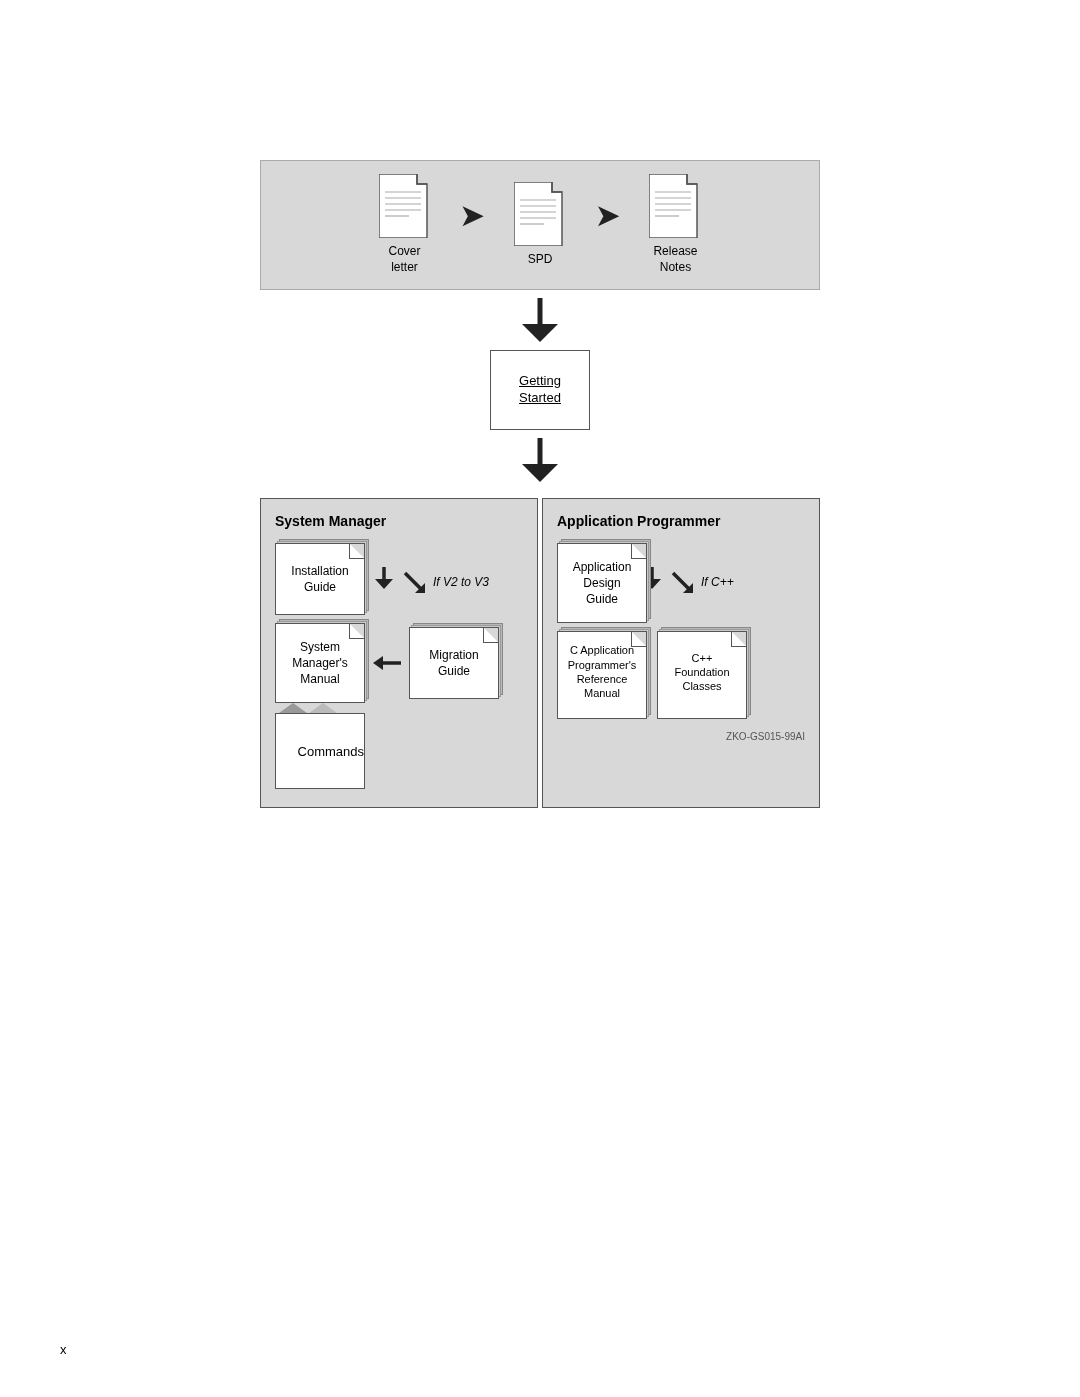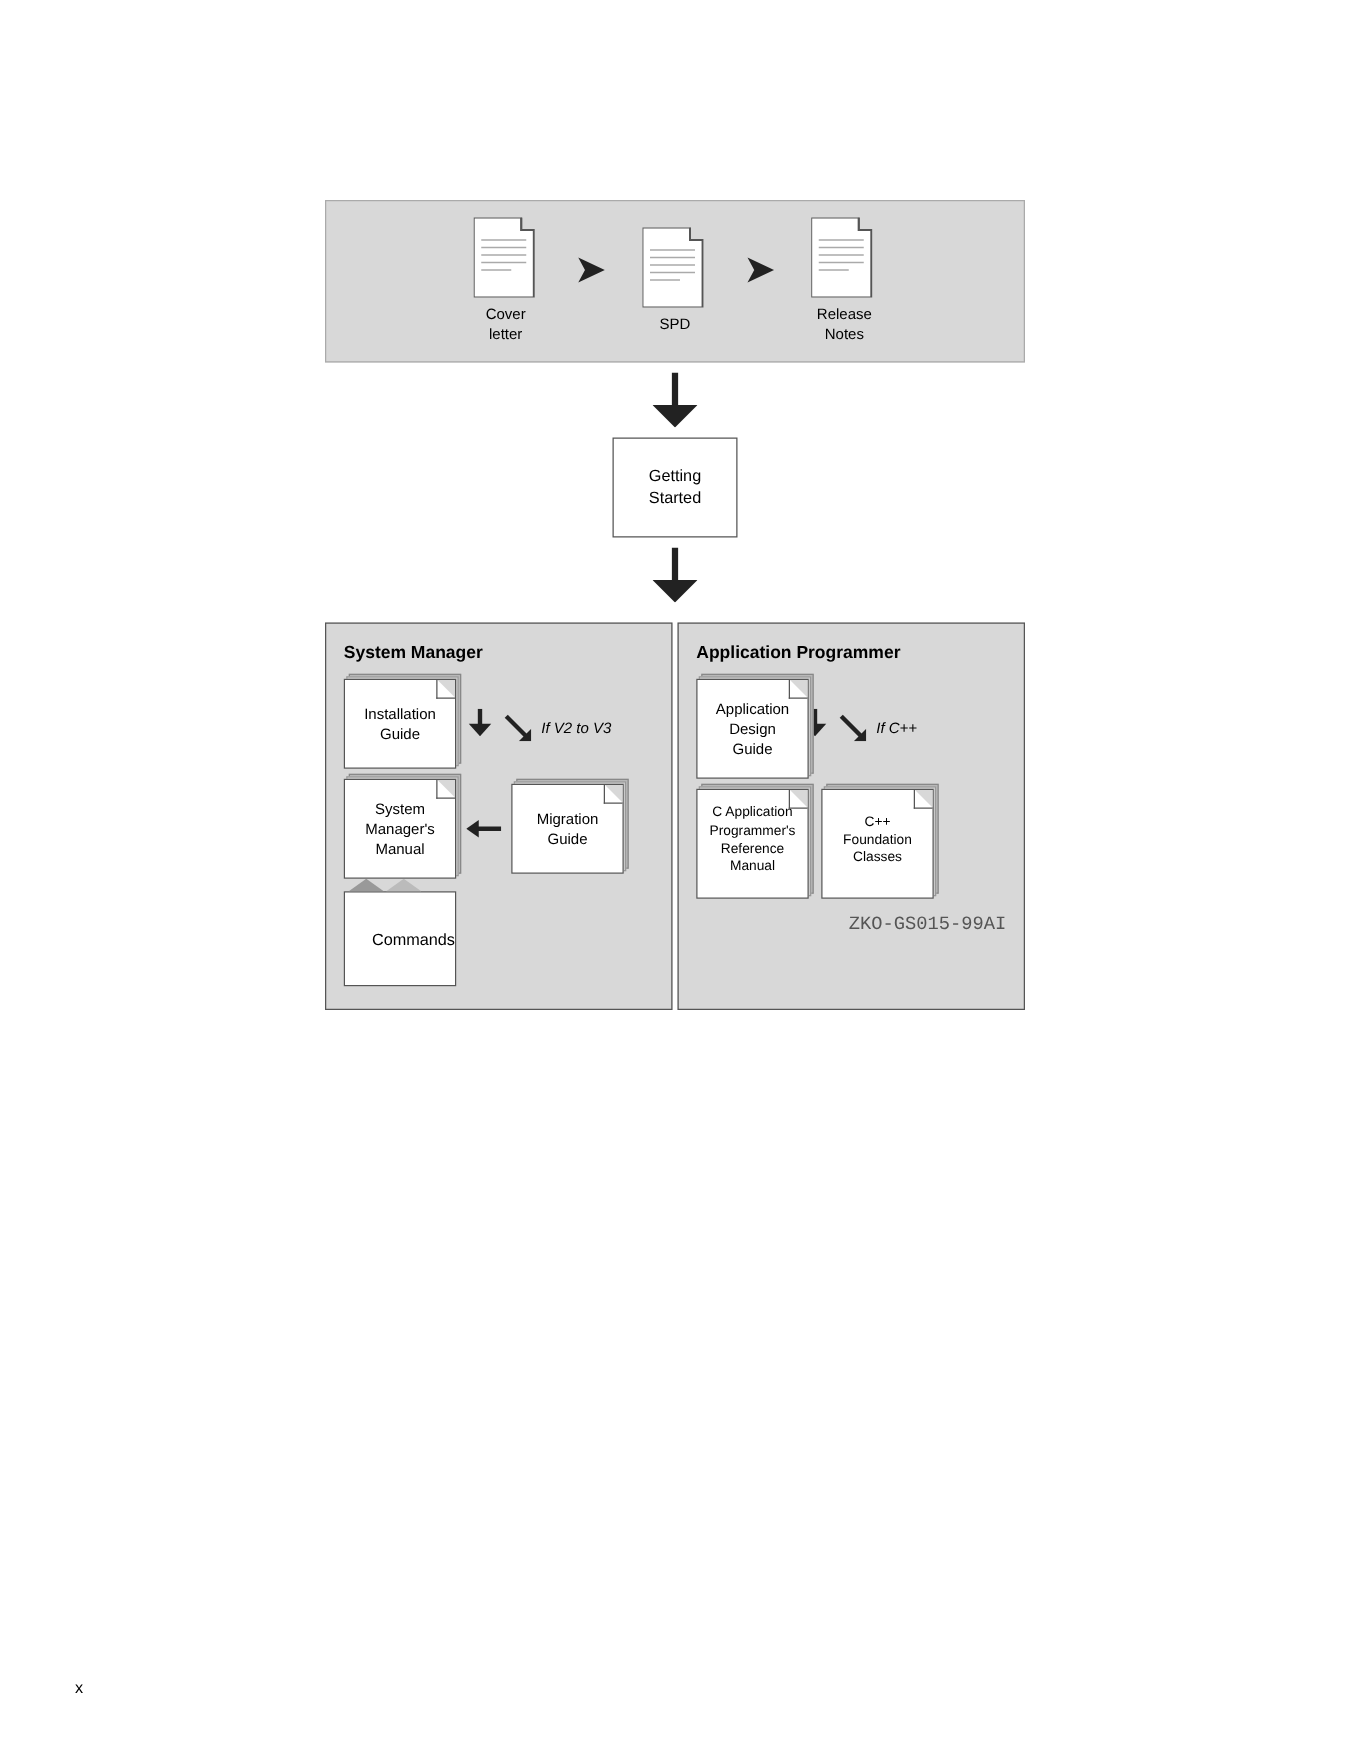--- a/index.html
+++ b/index.html
@@ -75,20 +75,21 @@
       width: 100px;
       height: 80px;
       background: #fff;
       border: 1.5px solid #555;
       display: flex;
       align-items: center;
       justify-content: center;
       text-align: center;
       font-size: 13px;
       line-height: 1.3;
+      text-decoration: underline;
     }
 
     
     .bottom-section {
       display: flex;
       gap: 0;
       margin-top: 8px;
       width: 560px;
     }
 
@@ -374,20 +375,20 @@
               <svg width="26" height="18" viewBox="0 0 26 18" style="margin-top:2px;">
                 <path d="M13,2 Q8,0 2,1 L2,17 Q8,16 13,18 Q18,16 24,17 L24,1 Q18,0 13,2 Z" fill="white" stroke="#555" stroke-width="1.2"></path>
                 <line x1="13" y1="2" x2="13" y2="18" stroke="#555" stroke-width="1"></line>
               </svg>
             </div>
           </div>
         </div>
       </div>
 
 
-      <div class="caption-label" style="margin-top:10px; font-size:15px; color:#555;font-family:Liberation Mono, monospace;">ZKO-GS015-99AI</div>
+      <div class="caption-label" style="margin-top:10px; font-size:10px; color:#555;">ZKO-GS015-99AI</div>
     </div>
 
   </div>
 
 </div>
 
 <div class="footer-page">x</div>
 
 </body></html>

